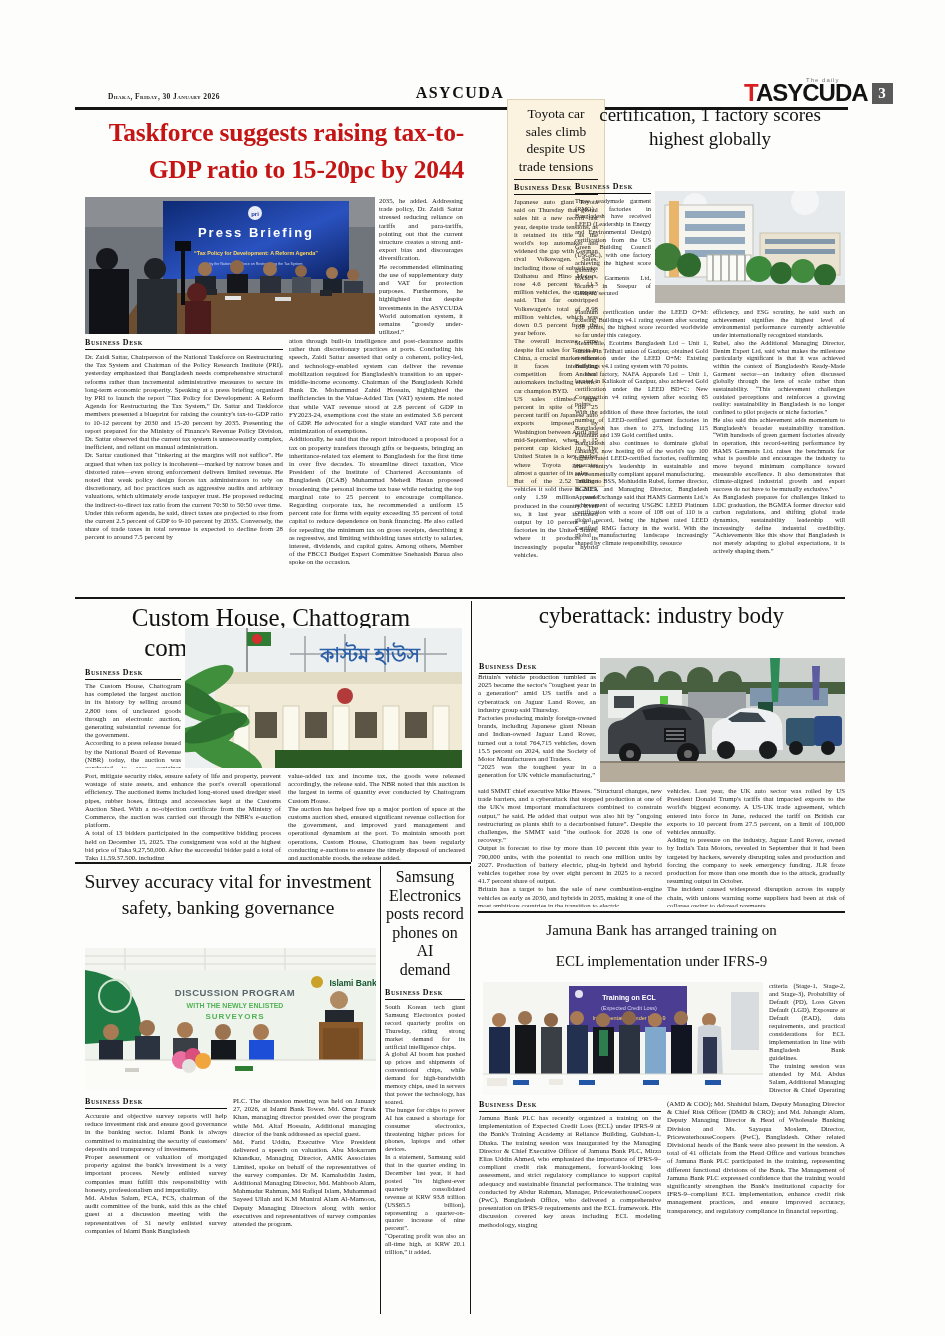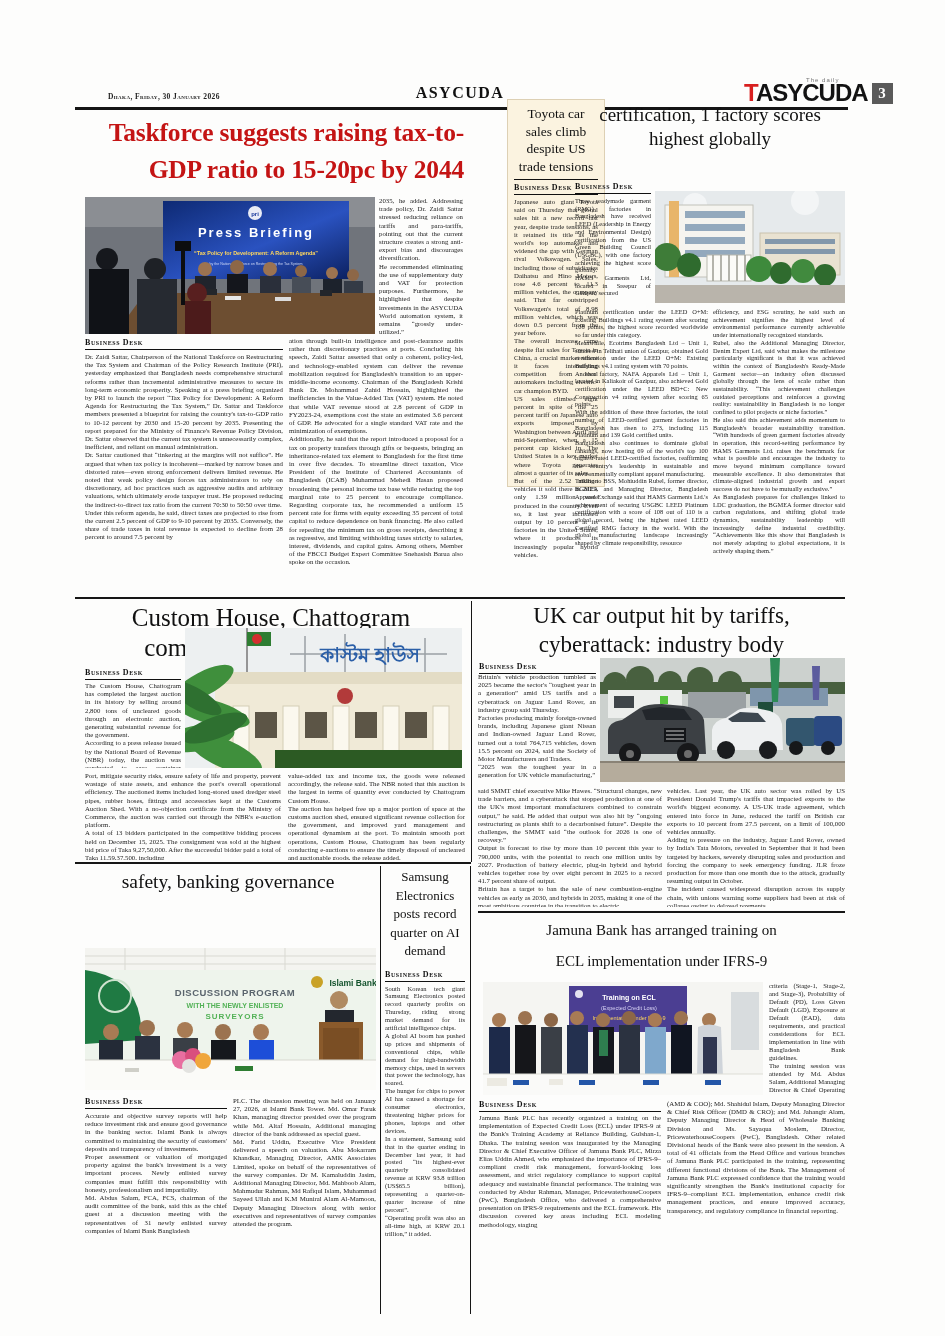--- a/index.html
+++ b/index.html
@@ -275,21 +275,20 @@
   <div class="abs body" style="left:288px;top:772px;width:177px;height:88px;">
       <p>value-added tax and income tax, the goods were released accordingly, the release said. The NBR noted that this auction is the largest in terms of quantity ever conducted by Chattogram Custom House.</p>
       <p>The auction has helped free up a major portion of space at the customs auction shed, ensured significant revenue collection for the government, and improved yard management and operational dynamism at the port. To maintain smooth port operations, Custom House, Chattogram has been regularly conducting e-auctions to ensure the timely disposal of uncleared and auctionable goods, the release added.</p>
     </div>
 
   <div class="abs divider" style="left:471px;top:601px;width:1px;height:261px;"></div>
 
   <div class="abs divider" style="left:75px;top:862px;width:396px;height:2px;"></div>
 
   <div class="abs headline hl-uk" style="left:478px;top:601px;width:367px;">
-      <p>UK car output hit by tariffs,</p>
       <p>cyberattack: industry body</p>
     </div>
   <div class="abs" style="left:479px;top:661px;width:117px;">
     <div class="byline">Business Desk</div>
   </div>
 
   <svg class="abs photo" style="left:600px;top:658px;" width="245" height="124" viewBox="0 0 245 124">
     <rect width="245" height="124" fill="#ccd1ce"></rect>
     <g fill="#48603f">
         <circle cx="15" cy="26" r="12"></circle>
@@ -345,20 +344,21 @@
       <p>Britain has a target to ban the sale of new combustion-engine vehicles as early as 2030, and hybrids in 2035, making it one of the most ambitious countries in the transition to electric</p>
     </div>
   <div class="abs body" style="left:667px;top:787px;width:178px;height:120px;">
       <p>vehicles. Last year, the UK auto sector was roiled by US President Donald Trump's tariffs that impacted exports to the world's biggest economy. A US-UK trade agreement, which entered into force in June, reduced the tariff on British car exports to 10 percent from 27.5 percent, on a limit of 100,000 vehicles annually.</p>
       <p>Adding to pressure on the industry, Jaguar Land Rover, owned by India's Tata Motors, revealed in September that it had been targeted by hackers, severely disrupting sales and production and forcing the company to seek emergency funding. JLR froze production for more than one month due to the attack, gradually resuming output in October.</p>
       <p>The incident caused widespread disruption across its supply chain, with unions warning some suppliers had been at risk of collapse owing to delayed payments.</p>
     </div>
   <div class="abs divider" style="left:478px;top:911px;width:367px;height:2px;"></div>
 
   <div class="abs headline hl-sv" style="left:80px;top:869px;width:296px;">
+      <p>Survey accuracy vital for investment</p>
       <p>safety, banking governance</p>
     </div>
 
   <svg class="abs photo" style="left:85px;top:948px;" width="291" height="142" viewBox="0 0 291 142">
     <rect width="291" height="142" fill="#eef4ec"></rect>
     <rect width="291" height="22" fill="#f4f4f0"></rect>
     <g stroke="#d9d9d2" stroke-width="1">
         <line x1="0" y1="8" x2="291" y2="8"></line>
         <line x1="0" y1="16" x2="291" y2="16"></line>
         <line x1="40" y1="0" x2="40" y2="22"></line>
@@ -414,25 +414,25 @@
     </div>
   <div class="abs body" style="left:233px;top:1097px;width:143px;height:215px;">
       <p>PLC. The discussion meeting was held on January 27, 2026, at Islami Bank Tower. Md. Omar Faruk Khan, managing director presided over the program while Md. Altaf Hossain, Additional managing director of the bank addressed as special guest.</p>
       <p>Md. Farid Uddin, Executive Vice President delivered a speech on valuation. Abu Mokarram Khandkar, Managing Director, AMK Associates Limited, spoke on behalf of the representatives of the survey companies. Dr M. Kamaluddin Jasim, Additional Managing Director, Md. Mahboob Alam, Mahmudur Rahman, Md Rafiqul Islam, Muhammad Sayeed Ullah and K.M Muniral Alam Al-Mamoon, Deputy Managing Directors along with senior executives and representatives of survey companies attended the program.</p>
     </div>
 
   <div class="abs divider" style="left:380px;top:866px;width:1px;height:448px;"></div>
   <div class="abs divider" style="left:470px;top:866px;width:1px;height:448px;"></div>
 
   <div class="abs" style="left:385px;top:868px;width:80px;">
-    <div class="headline" style="font-size:13px;line-height:18.5px;font-weight:400;text-align:center;">
+    <div class="headline" style="font-size:16px;line-height:18.5px;font-weight:400;text-align:center;">
         <p>Samsung</p>
         <p>Electronics</p>
         <p>posts record</p>
-        <p>quarter on AI</p>
+        <p>phones on AI</p>
         <p>demand</p>
       </div>
     <div class="byline" style="margin-top:8px;">Business Desk</div>
     <div class="body" style="height:300px;margin-top:3px;font-size:6.5px;line-height:7.9px;">
         <p>South Korean tech giant Samsung Electronics posted record quarterly profits on Thursday, riding strong market demand for its artificial intelligence chips.</p>
         <p>A global AI boom has pushed up prices and shipments of conventional chips, while demand for high-bandwidth memory chips, used in servers that power the technology, has soared.</p>
         <p>The hunger for chips to power AI has caused a shortage for consumer electronics, threatening higher prices for phones, laptops and other devices.</p>
         <p>In a statement, Samsung said that in the quarter ending in December last year, it had posted “its highest-ever quarterly consolidated revenue at KRW 93.8 trillion (US$65.5 billion), representing a quarter-on-quarter increase of nine percent”.</p>
         <p>“Operating profit was also an all-time high, at KRW 20.1 trillion,” it added.</p>
       </div>

